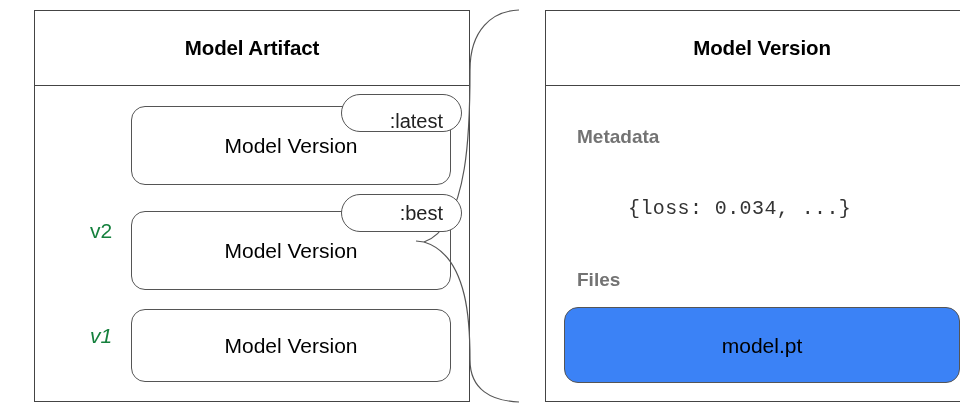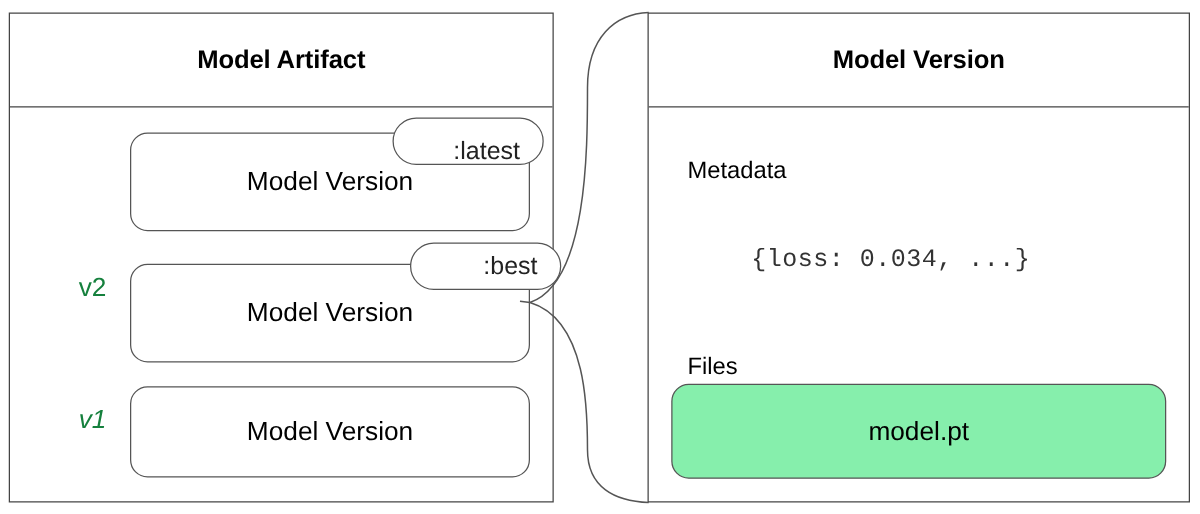--- a/index.html
+++ b/index.html
@@ -18,20 +18,21 @@
     background: #ffffff;
     overflow: hidden;
   }
 
   
   .panel {
     position: absolute;
     border: 1.6px solid #444444;
     background: #ffffff;
     box-sizing: border-box;
+    margin-left: 27px;
   }
   #artifact-panel { left: 7px;  top: 10px; width: 436px; height: 392px; }
   #version-panel  { left: 518px; top: 10px; width: 434px; height: 392px; }
 
   .panel-header {
     position: absolute;
     left: 0; top: 0; right: 0;
     height: 75px;
     border-bottom: 1.6px solid #444444;
     box-sizing: border-box;
@@ -98,38 +99,38 @@
   .tag-pill-label {
     font-size: 20px;
     color: #222;
     line-height: 1;
   }
 
   
   .section-heading {
     position: absolute;
     font-size: 19px;
-    font-weight: normal;
-    color: #000000;
+    font-weight: bold;
+    color: #737373;
     line-height: 1;
   }
   .mono-value {
     position: absolute;
     font-family: "Liberation Mono", monospace;
     font-size: 20px;
     color: #333333;
     line-height: 1;
     letter-spacing: 0.4px;
     text-align: right;
   }
   .file-box {
     position: absolute;
     border: 1.1px solid #555555;
     border-radius: 14px;
-    background: #86efac;
+    background: #3b82f6;
     box-sizing: border-box;
     display: flex;
     align-items: center;
     justify-content: center;
   }
   .file-box-label {
     font-size: 21px;
     color: #000;
     line-height: 1;
   }
@@ -169,21 +170,21 @@
         </div>
       </div>
 
       <div class="version-row" style="top:0;">
         <span class="version-label" style="top:239px;font-style:italic;">v1</span>
 
         <div class="mv-box" style="left:96px; top:125px; width:320px; height:79px;">
           <span class="mv-box-label">Model Version</span>
         </div>
 
-        <div class="tag-pill" style="left:320px; top:108px; width:121px; height:38px;">
+        <div class="tag-pill" style="left:306px; top:108px; width:121px; height:38px;">
           <span class="tag-pill-label">:best</span>
         </div>
       </div>
 
       <div class="version-row" style="top:0;">
 
         <div class="mv-box" style="left:96px; top:223px; width:320px; height:73px;">
           <span class="mv-box-label">Model Version</span>
         </div>
       </div>
@@ -196,21 +197,21 @@
     <div class="panel-header">
       <span class="panel-title">Model Version</span>
     </div>
 
     <div class="panel-body">
 
       <span class="section-heading" style="left:31px; top:41px;">Metadata</span>
 
       <span class="mono-value" style="left:82px; top:113px;">{loss: 0.034, ...}</span>
 
-      <span class="section-heading" style="left:31px; top:198px;">Files</span>
+      <span class="section-heading" style="left:31px; top:184px;">Files</span>
 
       <div class="file-box" style="left:18px; top:221px; width:396px; height:76px;">
         <span class="file-box-label">model.pt</span>
       </div>
 
     </div>
   </div>
 
   <svg id="connector" viewBox="0 0 960 411" xmlns="http://www.w3.org/2000/svg">
 

